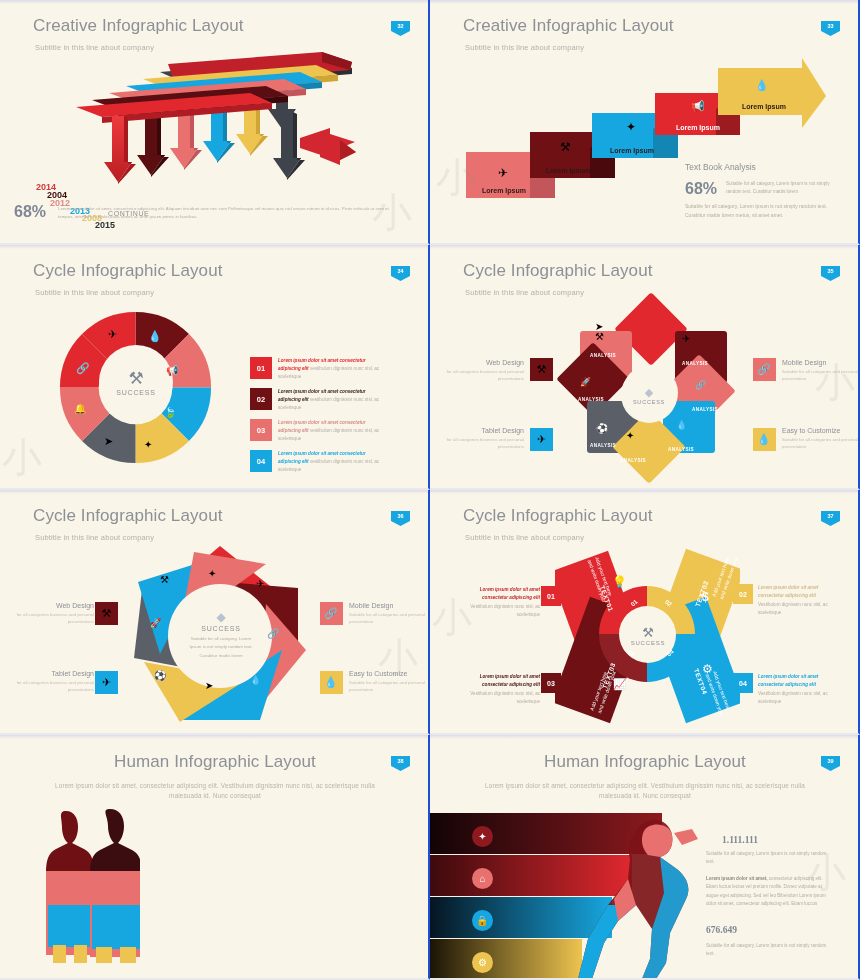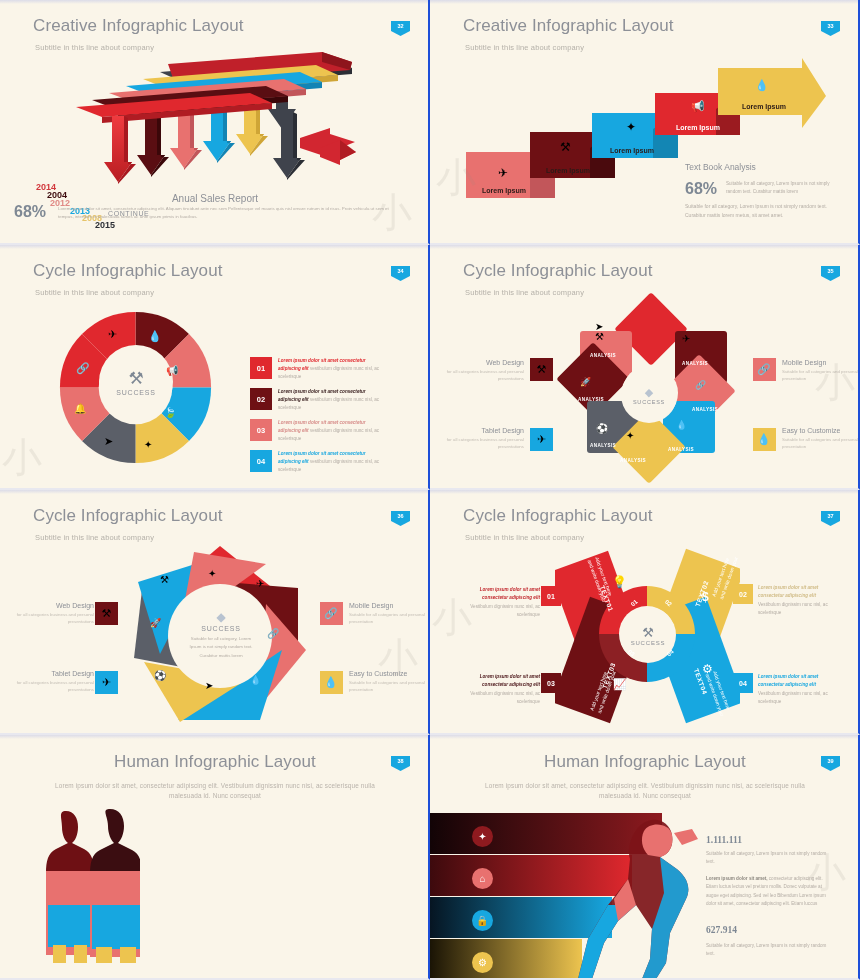--- a/index.html
+++ b/index.html
@@ -146,21 +146,20 @@
   </svg>
 
   <div class="yr" style="left:36px;top:182px;color:#d2383d;">2014</div>
   <div class="yr" style="left:47px;top:190px;color:#3d0c0f;">2004</div>
   <div class="yr" style="left:50px;top:198px;color:#e08a86;">2012</div>
   <div class="yr" style="left:70px;top:206px;color:#17a7e0;">2013</div>
   <div class="yr" style="left:82px;top:213px;color:#e6c46a;">2008</div>
   <div class="yr" style="left:95px;top:220px;color:#2d3036;">2015</div>
   <div style="position:absolute;left:108px;top:210px;font-size:7px;color:#8d9097;letter-spacing:.6px;">CONTINUE</div>
 
-  <div style="position:absolute;left:0;width:430px;text-align:center;top:193px;font-size:10px;color:#8d9097;">Anual Sales Report</div>
   <div style="position:absolute;left:14px;top:203px;font-size:16px;font-weight:700;color:#7e8894;">68%</div>
   <div style="position:absolute;left:58px;top:205px;width:345px;font-size:4.4px;color:#b4ada5;line-height:1.9;">Lorem ipsum dolor sit amet, consectetur adipiscing elit. Aliquam tincidunt ante nec sem Pellentesque vel mauris quis nisl ornare rutrum in id risus. Proin vehicula ut sem et tempus, interdum et malesuada fames ac ante ipsum primis in faucibus.</div>
   <div class="wm" style="left:372px;top:185px;">小</div>
 </div>
 
 <div class="slide">
   <div class="s-title">Creative Infographic Layout</div>
   <div class="s-sub">Subtitle in this line about company</div>
   <div class="badge">33</div>
 
@@ -514,21 +513,21 @@
   <div class="hrow" style="top:125px;">
     <div class="hicon" style="background:#e8716f;">⌂</div>
   </div>
   <div class="hrow" style="top:167px;">
     <div class="hicon" style="background:#17a7e0;">🔒</div>
   </div>
   <div class="hrow" style="top:209px;">
     <div class="hicon" style="background:#edc44f;">⚙</div>
   </div>
 
-  <div class="numlbl" style="left:276px;top:100px;">1.111.111</div>
+  <div class="numlbl" style="left:292px;top:100px;">1.111.111</div>
   <div class="smalltxt" style="left:276px;top:115px;width:128px;">Suitable for all category, Lorem Ipsum is not simply random text.</div>
   <div class="smalltxt" style="left:276px;top:140px;width:128px;"><b style="color:#8d8880;">Lorem ipsum dolor sit amet,</b><span> consectetur adipiscing elit. Etiam luctus lectus vel pretium mollis. Donec vulputate at augue eget adipiscing. Sed vel leo Bibendum Lorem ipsum dolor sit amet, consectetur adipiscing elit. Etiam luccus</span></div>
-  <div class="numlbl" style="left:276px;top:190px;">627.914</div>
+  <div class="numlbl" style="left:276px;top:190px;">676.649</div>
   <div class="smalltxt" style="left:276px;top:207px;width:128px;">Suitable for all category, Lorem Ipsum is not simply random text.</div>
   <div class="wm" style="left:376px;top:110px;">小</div>
 </div>
 
 </div>
 
 </body></html>

